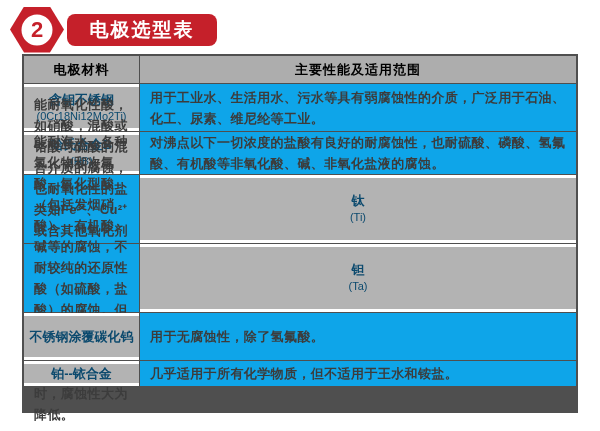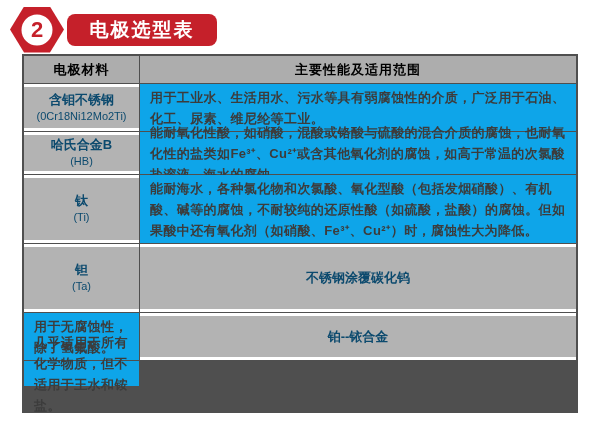--- a/index.html
+++ b/index.html
@@ -66,20 +66,23 @@
     <div class="cell desc">
       <span>用于工业水、生活用水、污水等具有弱腐蚀性的介质，广泛用于石油、化工、尿素、维尼纶等工业。</span>
     </div>
 
     <div class="cell mat">
       <div class="mat-block">
         <span>哈氏合金B</span>
         <span class="mat-sub">(HB)</span>
       </div>
     </div>
+    <div class="cell desc">
+      <span>对沸点以下一切浓度的盐酸有良好的耐腐蚀性，也耐硫酸、磷酸、氢氟酸、有机酸等非氧化酸、碱、非氧化盐液的腐蚀。</span>
+    </div>
 
     <div class="cell desc">
       <span>能耐氧化性酸，如硝酸，混酸或铬酸与硫酸的混合介质的腐蚀，也耐氧化性的盐类如Fe³⁺、Cu²⁺或含其他氧化剂的腐蚀，如高于常温的次氯酸盐溶液，海水的腐蚀</span>
     </div>
 
     <div class="cell mat">
       <div class="mat-block">
         <span>钛</span>
         <span class="mat-sub">(Ti)</span>
       </div>

